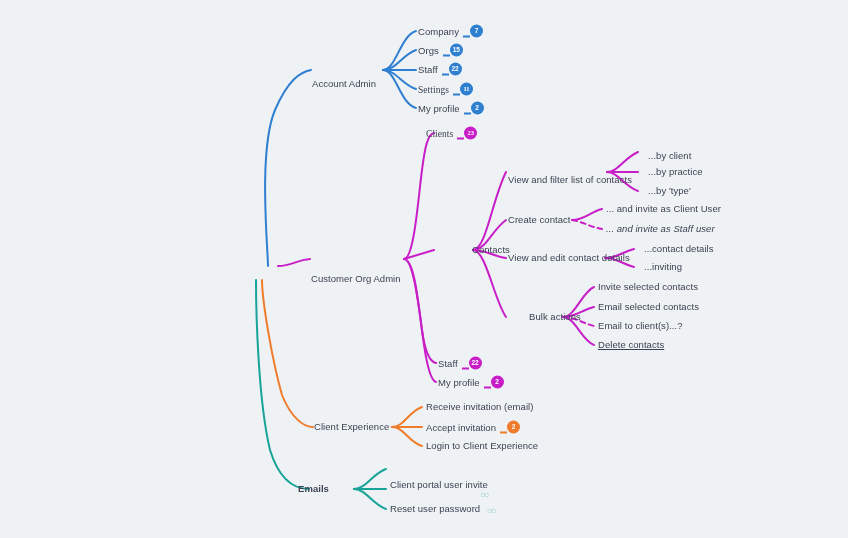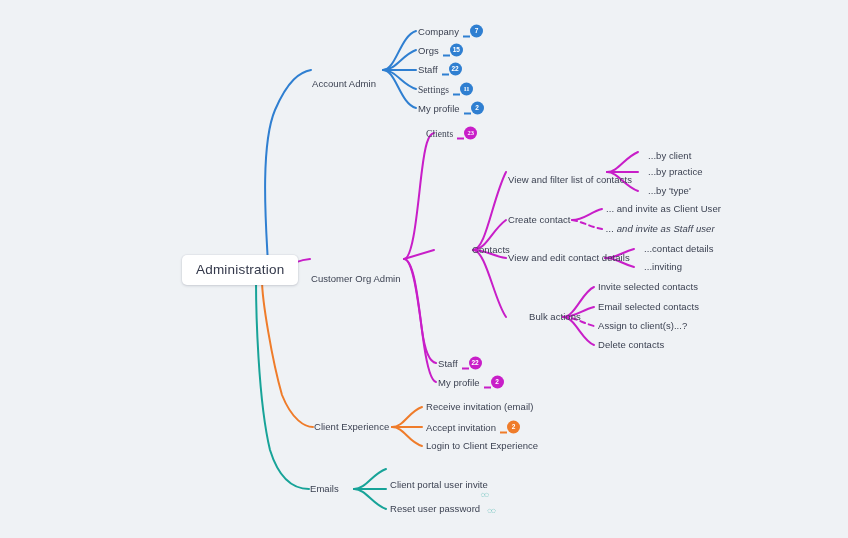--- a/index.html
+++ b/index.html
@@ -151,23 +151,20 @@
     <g fill="none" stroke="#17a398" stroke-width="2" stroke-linecap="round">
       <path d="M256,280 C256,310 258,400 270,450 C280,482 296,489 309,489"></path>
       <path d="M354,489 C366,489 372,474 386,469"></path>
       <path d="M354,489 L386,489"></path>
       <path d="M354,489 C366,489 372,504 386,509"></path>
     </g>
   </svg>
 
   <div class="node-layer">
 
-    <div class="node root" style="left:182px; top:270px;">
-      <span>Administration</span>
-    </div>
 
     <div class="node" style="left:312px; top:84px;">
       <span>Account Admin</span>
     </div>
 
     <div class="node node-row" style="left:418px; top:31px;">
       <span class="node-label">Company</span>
       <span class="badge-stub blue"></span>
       <span class="badge blue" style="margin-left:0">7</span>
     </div>
@@ -246,23 +243,23 @@
     <div class="node" style="left:508px; top:317px;padding-left:21px;">
       <span>Bulk actions</span>
     </div>
     <div class="node" style="left:598px; top:287px;">
       <span>Invite selected contacts</span>
     </div>
     <div class="node" style="left:598px; top:307px;">
       <span>Email selected contacts</span>
     </div>
     <div class="node" style="left:598px; top:326px;">
-      <span>Assign to client(s)...?</span>
-    </div>
-    <div class="node" style="left:598px; top:345px;">
+      <span>Email to client(s)...?</span>
+    </div>
+    <div class="node" style="left:598px; top:345px;text-decoration:underline;">
       <span>Delete contacts</span>
     </div>
 
     <div class="node node-row" style="left:438px; top:363px;">
       <span class="node-label">Staff</span>
       <span class="badge-stub magenta"></span>
       <span class="badge magenta" style="margin-left:0">22</span>
     </div>
 
     <div class="node node-row" style="left:438px; top:382px;">
@@ -282,21 +279,21 @@
     <div class="node node-row" style="left:426px; top:427px;">
       <span class="node-label">Accept invitation</span>
       <span class="badge-stub orange"></span>
       <span class="badge orange" style="margin-left:0">2</span>
     </div>
 
     <div class="node" style="left:426px; top:446px;">
       <span>Login to Client Experience</span>
     </div>
 
-    <div class="node" style="left:310px; top:489px;">
+    <div class="node" style="left:298px; top:489px;font-weight:bold;">
       <span>Emails</span>
     </div>
 
 
     <div class="node node-row" style="left:390px; top:489px;flex-direction:column;">
       <span class="node-label">Client portal user invite</span>
       <span class="link-icon">◌◌</span>
     </div>
 
     <div class="node node-row" style="left:390px; top:509px;">

